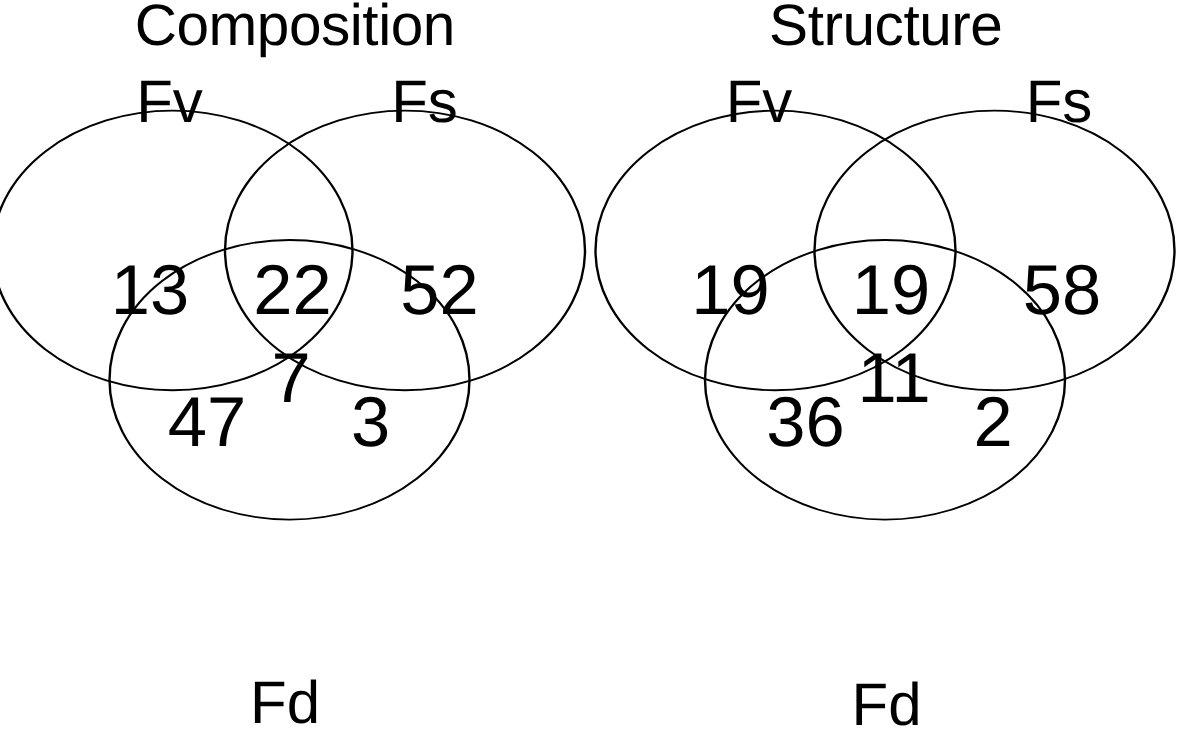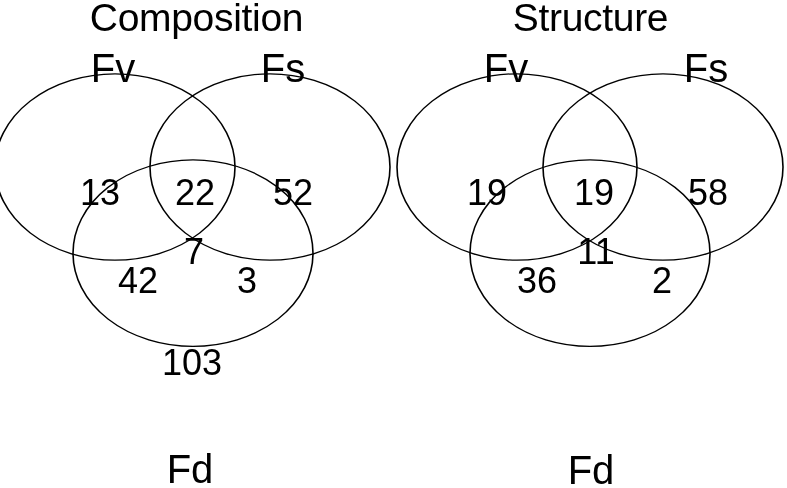--- a/index.html
+++ b/index.html
@@ -57,21 +57,21 @@
   .set-label {
     position: absolute;
     font-size: 40px;
     line-height: 36px;
     font-weight: 400;
     white-space: nowrap;
     transform: translate(-50%, -50%);
   }
   .count {
     position: absolute;
-    font-size: 36px;
+    font-size: 47px;
     line-height: 36px;
     font-weight: 400;
     white-space: nowrap;
     transform: translate(-50%, -50%);
   }
 </style>
 </head>
 <body>
 
 <div id="figure">
@@ -89,24 +89,23 @@
     <div class="set-label" style="left:113px; top:68px;">Fv</div>
     <div class="set-label" style="left:283px; top:68px;">Fs</div>
     <div class="set-label" style="left:190px; top:469px;">Fd</div>
 
     <div class="count" style="left:100px; top:193px;">13</div>
     <div class="count" style="left:195px; top:193px;">22</div>
     <div class="count" style="left:293px; top:193px;text-align:right;">52</div>
 
     <div class="count" style="left:194px; top:252px;">7</div>
 
-    <div class="count" style="left:138px; top:281px;">42</div>
+    <div class="count" style="left:138px; top:281px;">47</div>
     <div class="count" style="left:247px; top:281px;">3</div>
 
-    <div class="count" style="left:192px; top:363px;">103</div>
   </div>
 
   <div class="panel" id="panel-structure">
 
     <div class="panel-title">Structure</div>
 
     <svg class="venn-svg" viewBox="0 0 393 488" preserveAspectRatio="none">
       <circle class="venn-circle" cx="123" cy="215" r="120"></circle>
       <circle class="venn-circle" cx="269" cy="215" r="120"></circle>
       <circle class="venn-circle" cx="196" cy="326" r="120"></circle>

